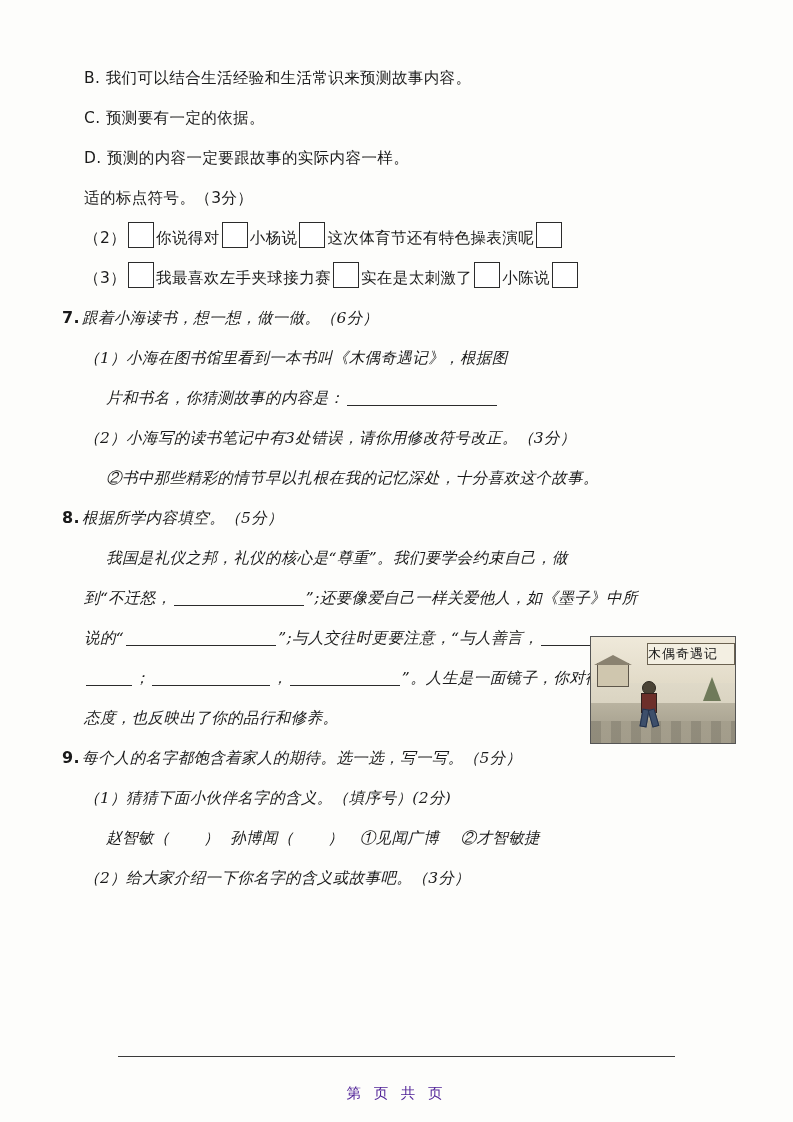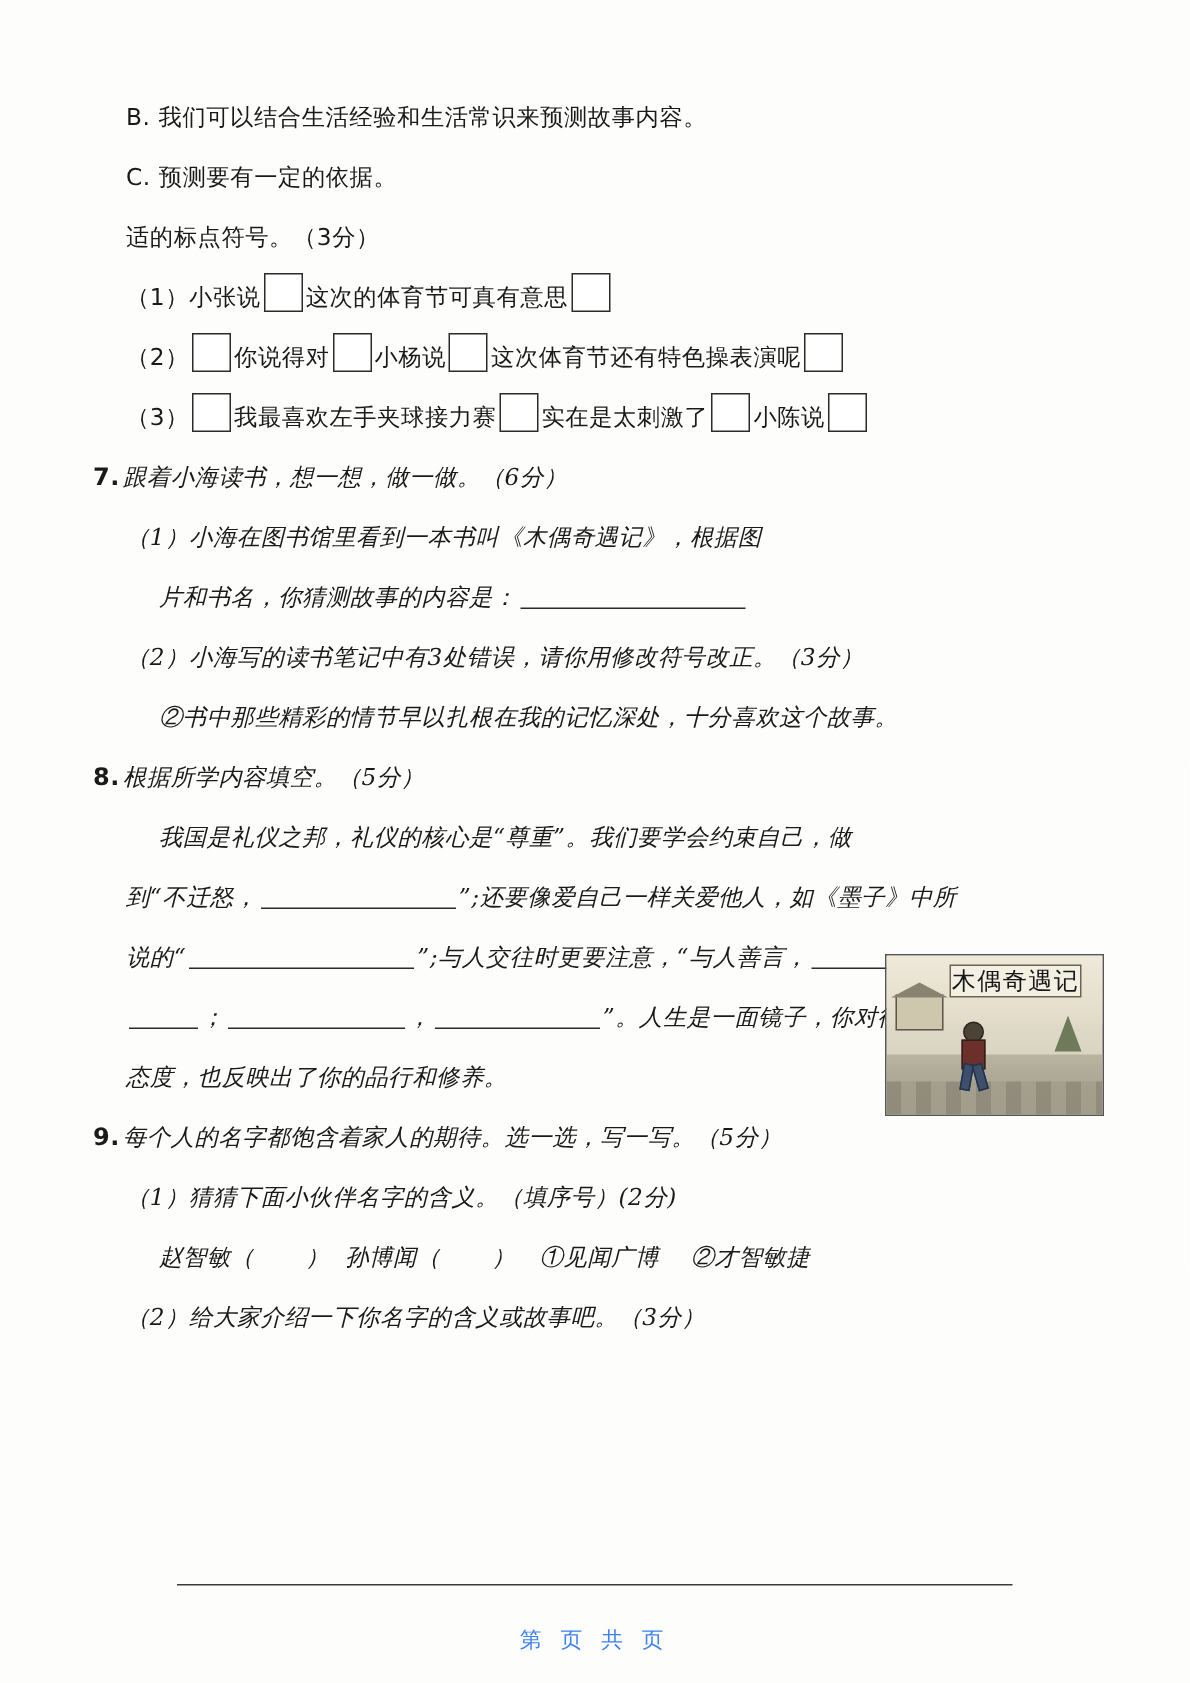--- a/index.html
+++ b/index.html
@@ -69,30 +69,29 @@
     right: -6px;
     top: 338px;
     width: 144px;
     height: 106px;
     border: 1px solid #555;
     background: linear-gradient(180deg, #e9e4d6 0%, #dcd6c4 55%, #cfc9b6 100%);
     overflow: hidden;
   }
   .book-title {
     position: absolute;
-    right: 14px;
+    right: 0;
     top: 6px;
     width: 86px;
     height: 20px;
     background: #f3efe2;
     border: 1px solid #6b6250;
     font-family: "DejaVu Sans", "Liberation Sans", sans-serif;
-    font-size: 16px;
+    font-size: 13px;
     line-height: 20px;
-    text-align: center;
     color: #171717;
     letter-spacing: 1px;
   }
   .book-sky {
     position: absolute;
     left: 0; top: 0; right: 0; height: 46px;
     background: linear-gradient(180deg,#efe9da,#e2dbc8);
   }
   .book-ground {
     position: absolute;
@@ -149,39 +148,37 @@
     top: 1056px;
     border-top: 1px solid #3a3a3a;
   }
   .footer-text {
     position: absolute;
     left: 0; right: 0;
     top: 1084px;
     text-align: center;
     font-size: 14.5px;
     letter-spacing: 4px;
-    color: #3b82f6;
+    color: #4c1d95;
   }
   .p-block { position: relative; }
 </style>
 </head>
 <body>
 
 <div class="page">
 
   <div class="content">
 
     <div class="line indent1">B. 我们可以结合生活经验和生活常识来预测故事内容。</div>
     <div class="line indent1">C. 预测要有一定的依据。</div>
+    <div class="line indent1">D. 预测的内容一定要跟故事的实际内容一样。</div>
 
     <div class="line indent1">适的标点符号。（3分）</div>
 
-    <div class="line indent1">
-      <span>（1）小张说</span><span class="box"></span><span>这次的体育节可真有意思</span><span class="box"></span>
-    </div>
 
     <div class="line indent1">
       <span>（2）</span><span class="box"></span><span>你说得对</span><span class="box"></span><span>小杨说</span><span class="box"></span><span>这次体育节还有特色操表演呢</span><span class="box"></span>
     </div>
 
     <div class="line indent1">
       <span>（3）</span><span class="box"></span><span>我最喜欢左手夹球接力赛</span><span class="box"></span><span>实在是太刺激了</span><span class="box"></span><span>小陈说</span><span class="box"></span>
     </div>
 
     <div class="p-block">

